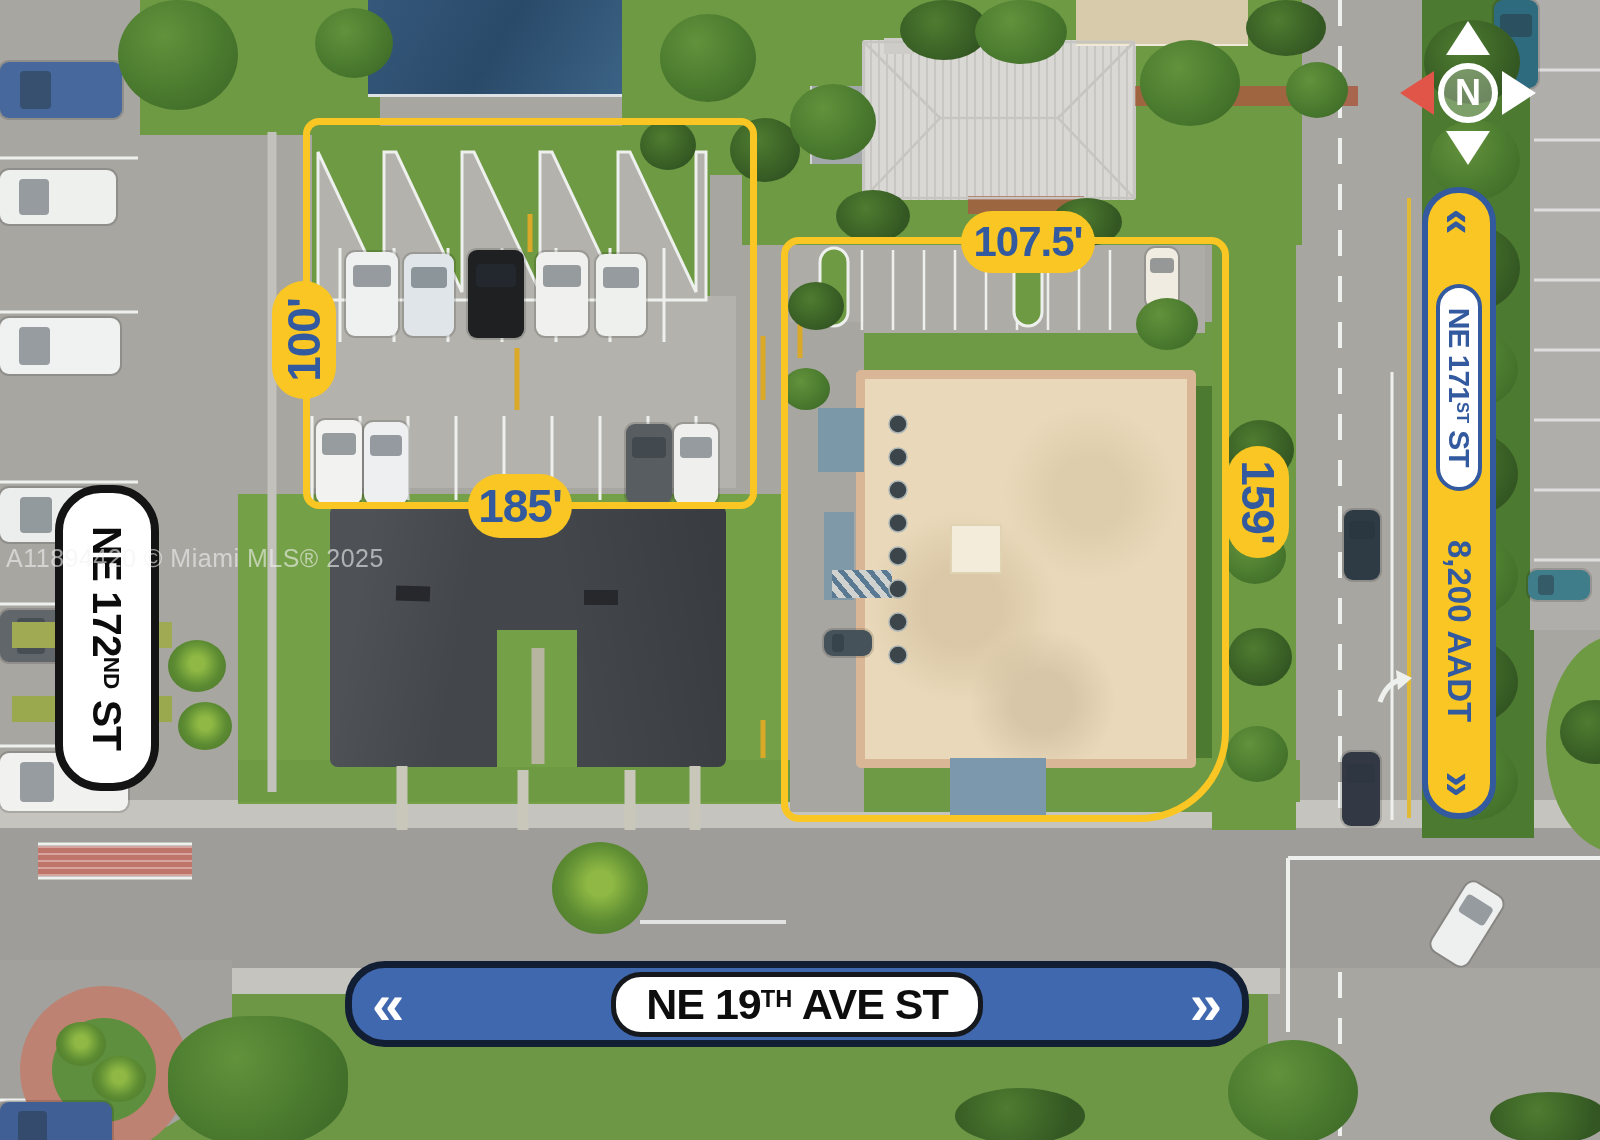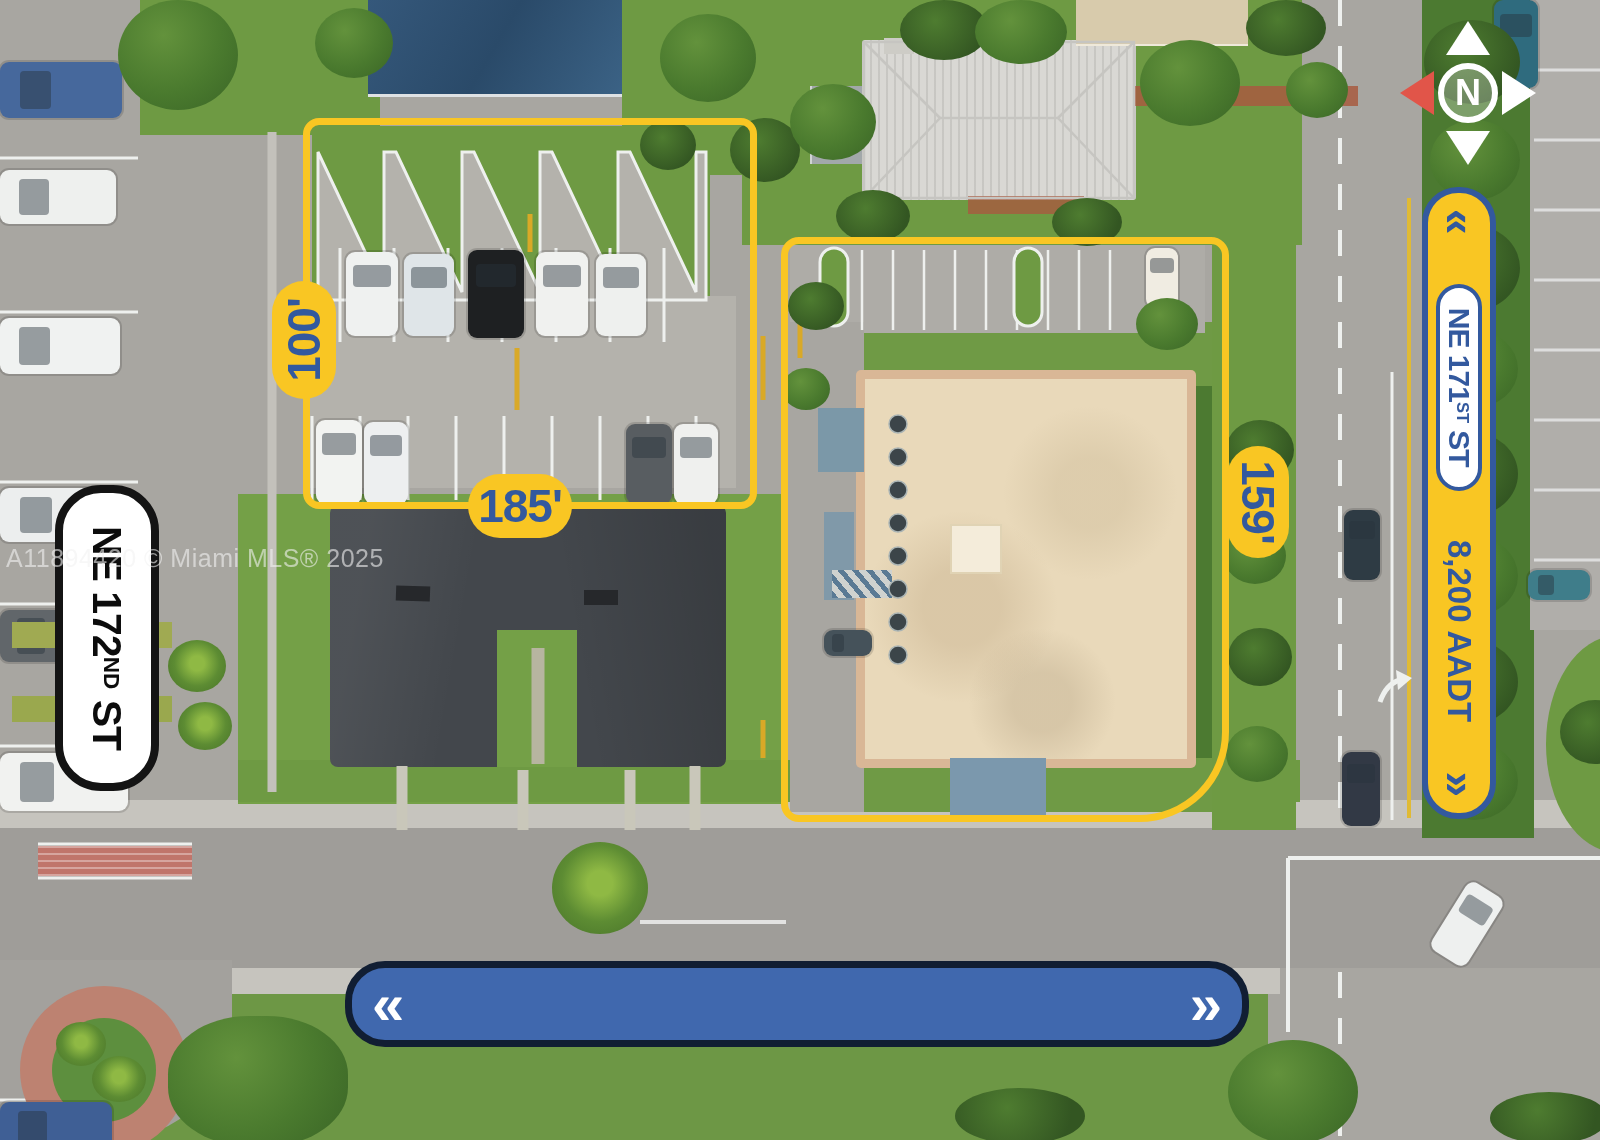--- a/index.html
+++ b/index.html
@@ -255,35 +255,37 @@
   <div class="tree palm" style="left:552px;top:842px;width:96px;height:92px;"></div>
   <div class="tree palm" style="left:56px;top:1022px;width:50px;height:44px;"></div>
   <div class="tree palm" style="left:92px;top:1056px;width:54px;height:46px;"></div>
   <div class="tree dk" style="left:1560px;top:700px;width:70px;height:64px;"></div>
 
   <div class="parcel" style="left:303px;top:118px;width:440px;height:377px;border-radius:16px;"></div>
   <div class="parcel" style="left:781px;top:237px;width:434px;height:571px;border-radius:18px 18px 90px 18px;"></div>
 
   <div class="dim" style="left:304px;top:340px;width:118px;height:64px;font-size:46px;transform:translate(-50%,-50%) rotate(-90deg);">100'</div>
   <div class="dim" style="left:520px;top:506px;width:104px;height:64px;font-size:46px;">185'</div>
+  <div class="dim" style="left:1028px;top:242px;width:134px;height:62px;font-size:42px;">107.5'</div>
   <div class="dim" style="left:1258px;top:502px;width:112px;height:62px;font-size:46px;transform:translate(-50%,-50%) rotate(90deg);">159'</div>
 
   <div id="sign-left">
     <span><span>NE 172</span><span class="ord">ND</span><span> ST</span></span>
   </div>
 
   <div id="sign-right">
     <span class="chev">«</span>
     <span class="wpill"><span>NE 171</span><span class="ord">ST</span><span> ST</span></span>
     <span class="aadt">8,200 AADT</span>
     <span class="chev">»</span>
   </div>
 
   <div id="sign-bottom">
     <span class="chev">«</span>
+    <span class="wpill"><span>NE 19</span><span class="ord">TH</span><span> AVE ST</span></span>
     <span class="chev">»</span>
   </div>
 
   <div>
     <div class="tri" style="left:1446px;top:21px;border-left:22px solid transparent;border-right:22px solid transparent;border-bottom:34px solid #fff;"></div>
     <div class="tri" style="left:1446px;top:131px;border-left:22px solid transparent;border-right:22px solid transparent;border-top:34px solid #fff;"></div>
     <div class="tri" style="left:1502px;top:71px;border-top:22px solid transparent;border-bottom:22px solid transparent;border-left:34px solid #fff;"></div>
     <div class="tri" style="left:1400px;top:71px;border-top:22px solid transparent;border-bottom:22px solid transparent;border-right:34px solid #E15549;"></div>
     <div id="compass-circle">
         <span>N</span>

